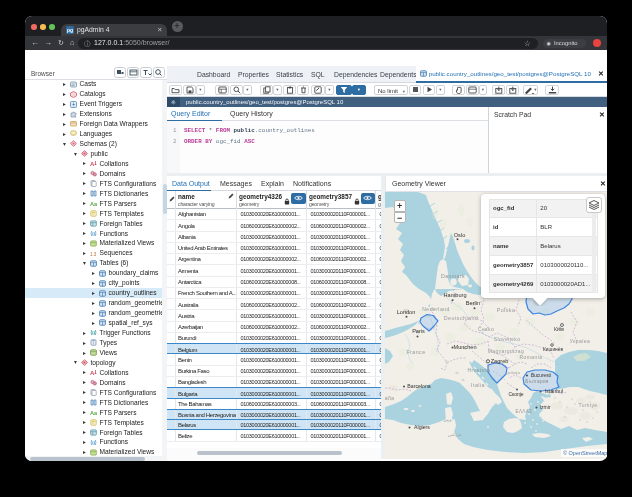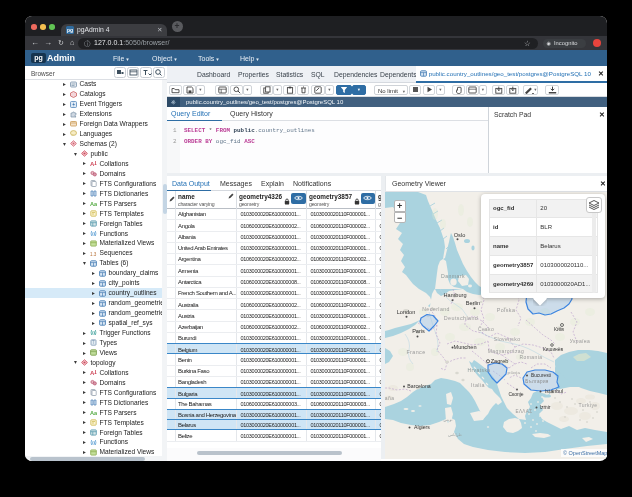--- a/index.html
+++ b/index.html
@@ -94,28 +94,20 @@
     <div class="abs" id="urlpill">
       <span class="abs" style="left:6px;top:2px;color:#9aa0a6;font-size:6.5px;">ⓘ</span>
       <span class="abs" style="left:16px;top:1.8px;color:#e4e6e9;font-size:7px;">127.0.0.1<span style="color:#9aa0a6;">:5050/browser/</span></span>
       <span class="abs" style="left:446px;top:1px;color:#c4c7cb;font-size:7.5px;">☆</span>
     </div>
     <div class="abs" style="left:518px;top:2.5px;width:43px;height:9.5px;background:#3b3e42;border-radius:5px;color:#dadcdf;font-size:5.8px;">
       <span class="abs" style="left:3.5px;top:1.6px;font-size:5px;">◉</span>
         <span class="abs" style="left:11px;top:1.8px;">Incognito</span>
     </div>
     <div class="abs" style="left:567.5px;top:2.8px;width:8.5px;height:8.5px;border-radius:50%;background:#e8443d;"></div>
-  </div>
-  <div class="abs" id="pgheader">
-    <div class="abs" style="left:6px;top:3px;width:15px;height:10px;background:#16344f;border-radius:2px;color:#fff;font-size:7px;font-weight:bold;text-align:center;line-height:10px;">pg</div>
-    <div class="abs" style="left:22px;top:2.5px;color:#fff;font-size:9px;font-weight:bold;">Admin</div>
-    <span class="abs" style="left:88px;top:4.5px;color:#e8eef4;font-size:7px;">File <span style="font-size:5px;">▾</span></span>
-      <span class="abs" style="left:127px;top:4.5px;color:#e8eef4;font-size:7px;">Object <span style="font-size:5px;">▾</span></span>
-      <span class="abs" style="left:173px;top:4.5px;color:#e8eef4;font-size:7px;">Tools <span style="font-size:5px;">▾</span></span>
-      <span class="abs" style="left:215px;top:4.5px;color:#e8eef4;font-size:7px;">Help <span style="font-size:5px;">▾</span></span>
   </div>
   <div class="abs" id="browserhead">
     <div class="abs" style="left:6px;top:3.5px;font-size:6.5px;color:#4a4a4a;">Browser</div>
     <div class="abs" style="left:89px;top:1px;width:51px;height:11px;color:#444;font-size:7px;">
       <svg width="51" height="11">
         <rect x="0.5" y="0.5" width="11" height="10" rx="2" fill="#fff" stroke="#c9ced4"></rect>
         <rect x="13.5" y="0.5" width="11" height="10" rx="2" fill="#fff" stroke="#c9ced4"></rect>
         <rect x="26.5" y="0.5" width="11" height="10" rx="2" fill="#fff" stroke="#c9ced4"></rect>
         <rect x="39.5" y="0.5" width="11" height="10" rx="2" fill="#fff" stroke="#c9ced4"></rect>
         <rect x="3" y="3" width="4" height="4" fill="#3d4f5d"></rect>

